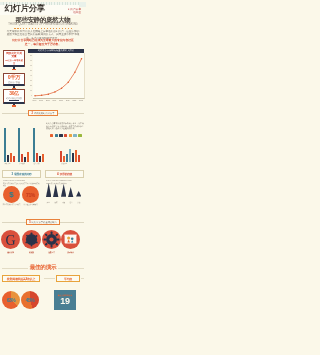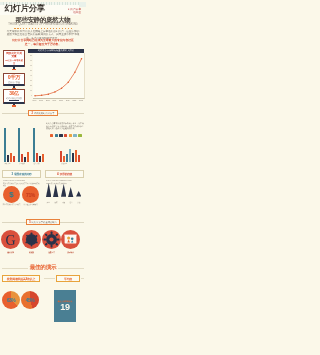--- a/index.html
+++ b/index.html
@@ -117,21 +117,21 @@
 
   
   .pie{position:absolute;width:18px;height:18px;border-radius:50%;
      display:flex;align-items:center;justify-content:center;}
   .pie .v{font-size:5px;font-weight:bold;color:#3c7e94;letter-spacing:-0.5px;position:relative;z-index:2;}
 
   
   .statbox{position:absolute;display:flex;flex-direction:column;align-items:center;justify-content:center;}
   .statbox .cap{font-size:1.8px;font-weight:bold;line-height:2.2px;}
   .statbox .num{font-weight:bold;line-height:1;}
-  .sb19{left:54px;top:290px;width:22px;height:32px;background:#4a7f93;}
+  .sb19{left:54px;top:290px;width:22px;height:20px;background:#4a7f93;}
   .sb19 .cap{color:#e8602e;margin-bottom:0.6px;}
   .sb19 .num{font-size:9px;color:#fdfbf0;letter-spacing:-0.3px;}
 </style>
 </head>
 <body>
 
 <div class="page">
   <div class="abs ribbon"></div>
   <div class="abs ribbon-stripes"></div>
   <div class="abs titlebar"></div>

